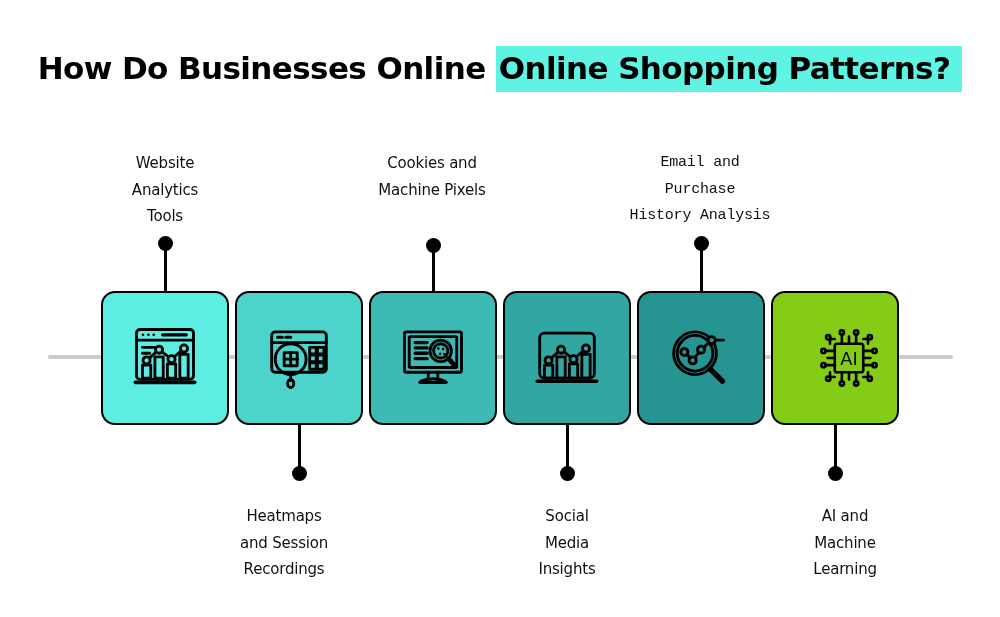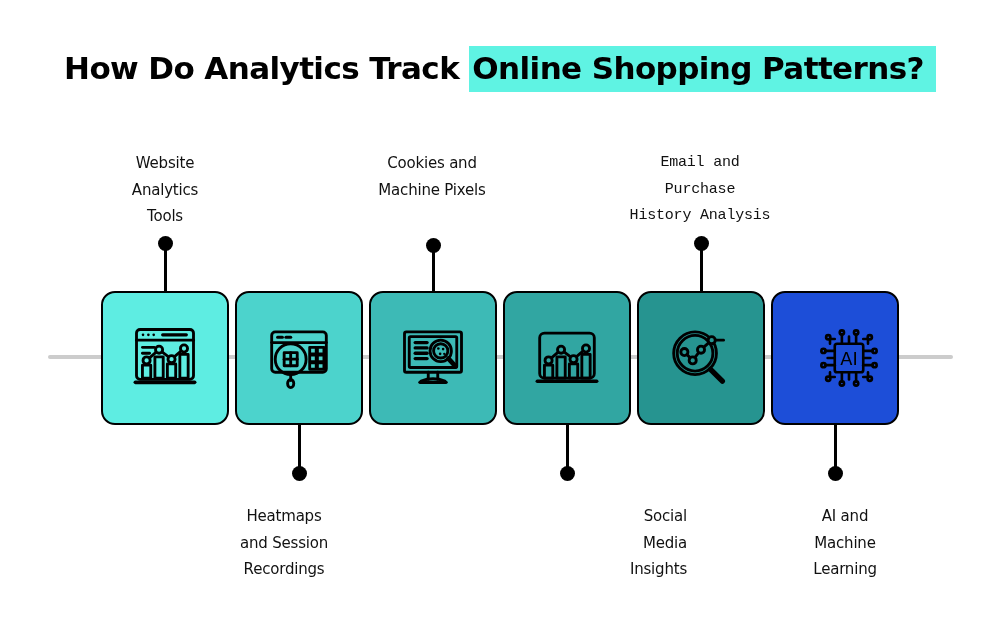--- a/index.html
+++ b/index.html
@@ -101,21 +101,21 @@
     white-space: pre-line;
     letter-spacing: -0.2px;
   }
   .label-top { transform: translateY(0); }
 </style>
 </head>
 <body>
 
 <div class="title-wrap">
   <span class="title-text">
-    <span class="title-plain">How Do Analytics Track </span><span class="title-hl">Online Shopping Patterns?</span>
+    <span class="title-plain">How Do Businesses Online </span><span class="title-hl">Online Shopping Patterns?</span>
   </span>
 </div>
 
 <div class="axis-line"></div>
 
 <div class="stem" style="left:163.5px; top:248px; height:44px;"></div>
 <div class="dot" style="left:157.5px; top:236px;"></div>
 
 <div class="stem" style="left:431.5px; top:250px; height:42px;"></div>
 <div class="dot" style="left:425.5px; top:238px;"></div>
@@ -239,21 +239,21 @@
         <circle cx="18" cy="27" r="3" fill="#269490"></circle>
         <circle cx="25" cy="34" r="3" fill="#269490"></circle>
         <circle cx="32" cy="25" r="3" fill="#269490"></circle>
         <circle cx="41" cy="17" r="3" fill="#269490"></circle>
         <line x1="44.5" y1="17" x2="51" y2="17"></line>
         <line x1="40" y1="41.5" x2="50" y2="51.5" stroke-width="4.5"></line>
       </svg>
     </span>
   </div>
 
-  <div class="card" style="background:#1d4ed8;padding-left:28px;">
+  <div class="card" style="background:#84cc16;padding-left:28px;">
     <span>
       <svg width="76" height="76" viewBox="0 0 64 64" fill="none" stroke="#000" stroke-width="2.2" stroke-linecap="round" stroke-linejoin="round">
         <rect x="20" y="20" width="24" height="24" rx="2"></rect>
         <text x="32" y="38" font-family="DejaVu Sans, sans-serif" font-size="15" font-weight="400" text-anchor="middle" fill="#000" stroke="none">AI</text>
 
         <line x1="26" y1="20" x2="26" y2="12"></line>
           <circle cx="26" cy="10.5" r="1.8"></circle>
         <line x1="32" y1="20" x2="32" y2="14"></line>
         <line x1="38" y1="20" x2="38" y2="12"></line>
           <circle cx="38" cy="10.5" r="1.8"></circle>
@@ -298,19 +298,19 @@
 Machine Pixels</div>
 
 <div class="label label-top" style="left:580px; top:150px; width:240px;font-family:Liberation Mono, monospace;">Email and
 Purchase
 History Analysis</div>
 
 <div class="label" style="left:164px; top:503px; width:240px;">Heatmaps
 and Session
 Recordings</div>
 
-<div class="label" style="left:447px; top:503px; width:240px;text-align:right;">Social
+<div class="label" style="left:447px; top:503px; width:240px;">Social
 Media
 Insights</div>
 
 <div class="label" style="left:725px; top:503px; width:240px;">AI and
 Machine
 Learning</div>
 
 </body></html>

